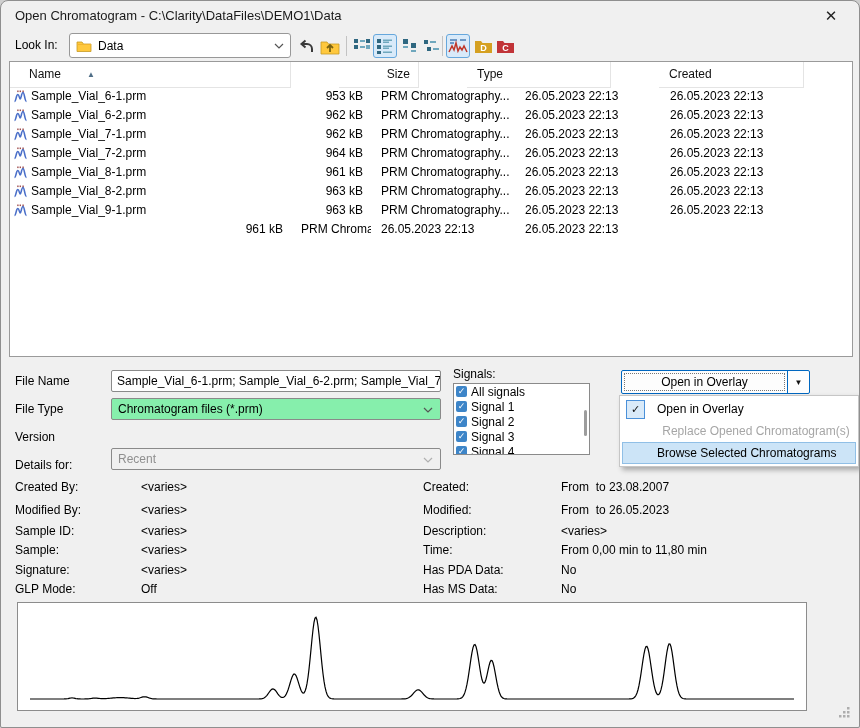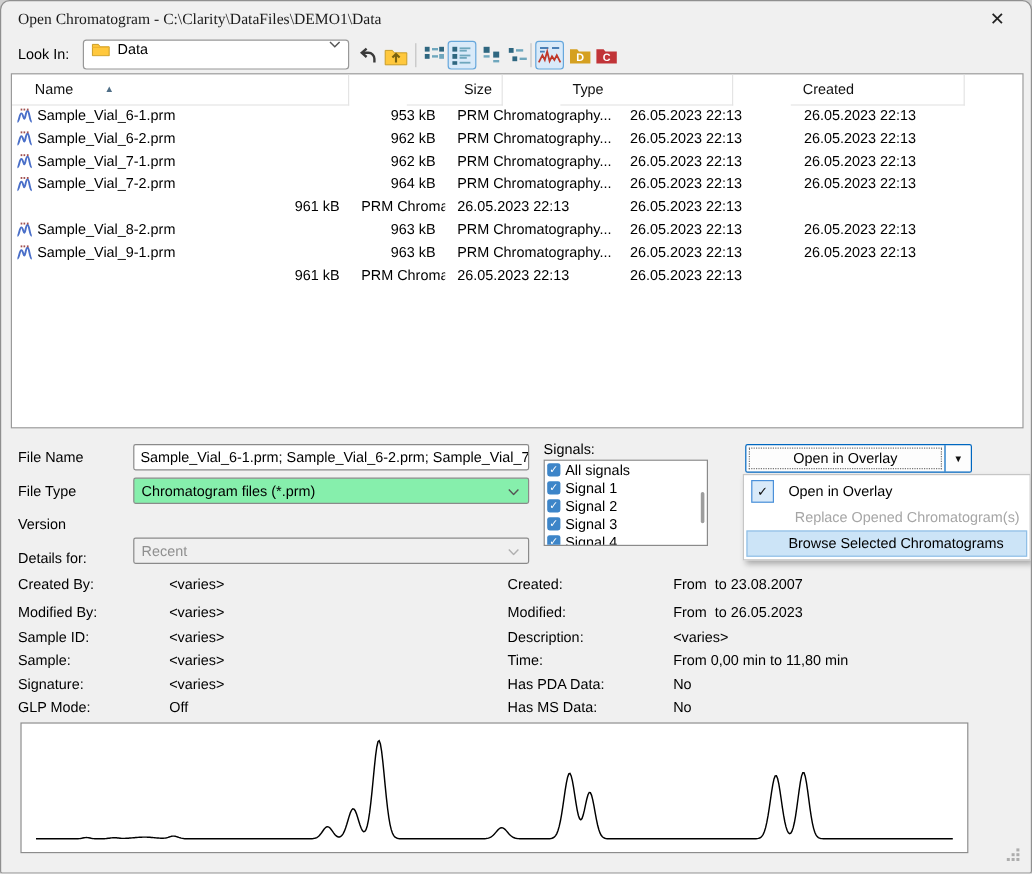--- a/index.html
+++ b/index.html
@@ -4,30 +4,30 @@
 <style>
   * { box-sizing: border-box; margin: 0; padding: 0; }
   html,body { width:860px; height:728px; }
   body { font-family: "Liberation Sans", sans-serif; background:#cfcfcf; }
 
   .dialog { position:relative; width:860px; height:728px; background:#f0f0f0;
             border:1px solid #8f8f8f; border-radius:8px 8px 2px 2px; overflow:hidden; }
 
   
   .titlebar { position:absolute; left:0; top:0; width:100%; height:30px; }
-  .title { position:absolute; left:14px; top:7px; font-size:13px; color:#1a1a1a;font-family:Liberation Serif, serif; }
+  .title { position:absolute; left:14px; top:7px; font-size:13px; color:#1a1a1a; }
   .close-btn { position:absolute; right:6px; top:0; width:44px; height:29px;
                display:flex; align-items:center; justify-content:center;
                font-size:15px; color:#222; cursor:default; }
 
   
   .toolbar { position:absolute; left:0; top:31px; width:100%; height:28px; }
   .lookin-label { position:absolute; left:14px; top:6px; font-size:12px; color:#000; }
   .combo { background:#fff; border:1px solid #989898; border-radius:3px;
-           display:flex; font-size:12px; color:#000; }
+           display:flex; align-items:center; font-size:12px; color:#000; }
   .lookin-combo { position:absolute; left:68px; top:1px; width:222px; height:25px; padding:0 6px; }
   .lookin-combo .txt { margin-left:6px; flex:1; }
   .tbtn { position:absolute; top:2px; width:24px; height:24px; display:flex;
           align-items:center; justify-content:center; border-radius:3px; }
   .tbtn.active { background:#d9eaf9; border:1px solid #66a7dc; }
   .tsep { position:absolute; top:4px; width:1px; height:20px; background:#c3c3c3; }
 
   
   .filelist { position:absolute; left:8px; top:60px; width:844px; height:296px;
               background:#fff; border:1px solid #9a9a9a; overflow:hidden; }
@@ -271,20 +271,26 @@
           </svg>
           <span>Sample_Vial_7-2.prm</span>
         </span>
       <span class="c-size">964 kB</span>
       <span class="c-type">PRM Chromatography...</span>
       <span class="c-created">26.05.2023 22:13</span>
       <span class="c-changed">26.05.2023 22:13</span>
         <span></span>
     </div>
     <div class="lrow frow">
+      <span class="c-name">
+          <svg width="13" height="13">
+            <use href="#chromfile"></use>
+          </svg>
+          <span>Sample_Vial_8-1.prm</span>
+        </span>
       <span class="c-size">961 kB</span>
       <span class="c-type">PRM Chromatography...</span>
       <span class="c-created">26.05.2023 22:13</span>
       <span class="c-changed">26.05.2023 22:13</span>
         <span></span>
     </div>
     <div class="lrow frow">
       <span class="c-name">
           <svg width="13" height="13">
             <use href="#chromfile"></use>

